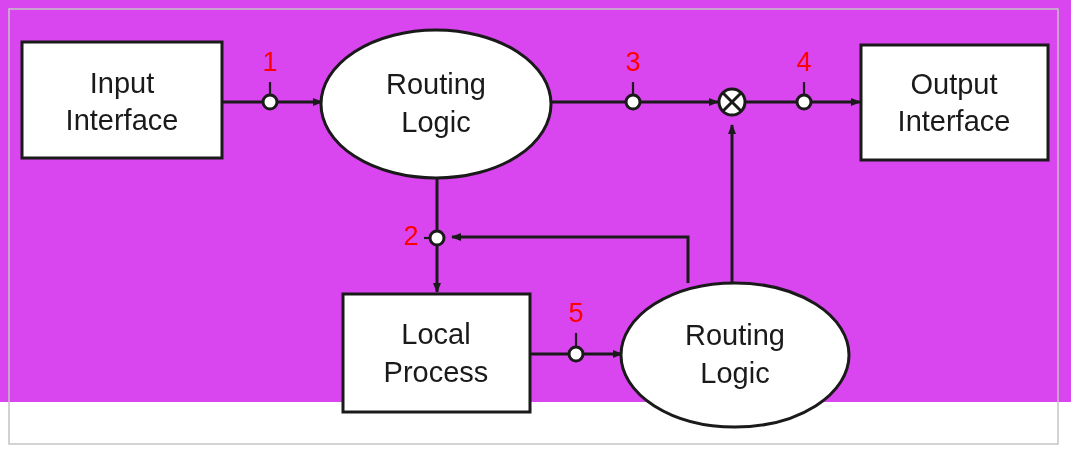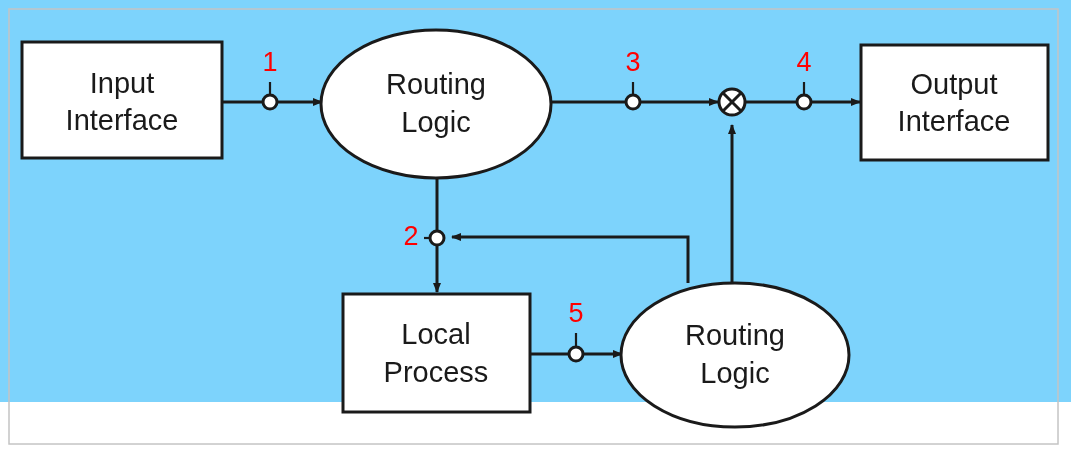--- a/index.html
+++ b/index.html
@@ -10,21 +10,21 @@
   body {
     width: 1071px;
     height: 458px;
     font-family: "Liberation Sans", sans-serif;
     overflow: hidden;
   }
   #diagram-root {
     position: relative;
     width: 1071px;
     height: 402px;
-    background: #7dd3fc;
+    background: #d946ef;
   }
   #diagram-svg {
     position: absolute;
     left: 0;
     top: 0;
     width: 1071px;
     height: 458px;
     display: block;
   }
   .node-text {

